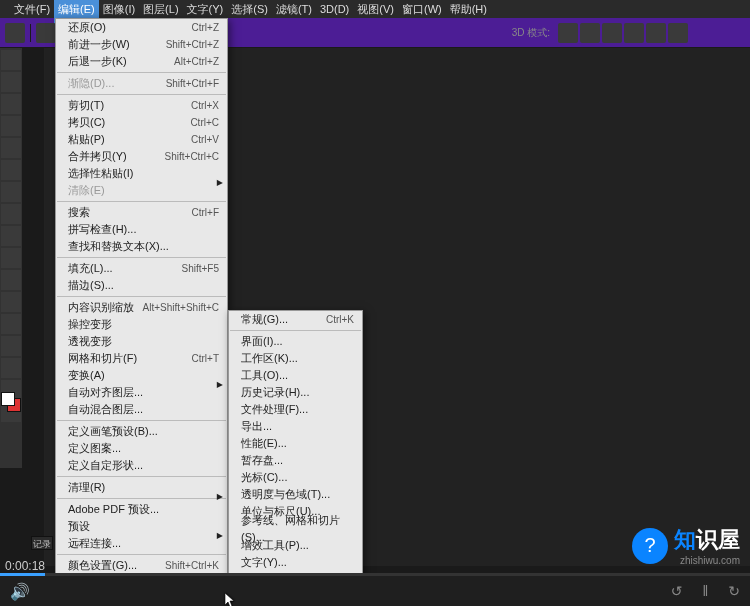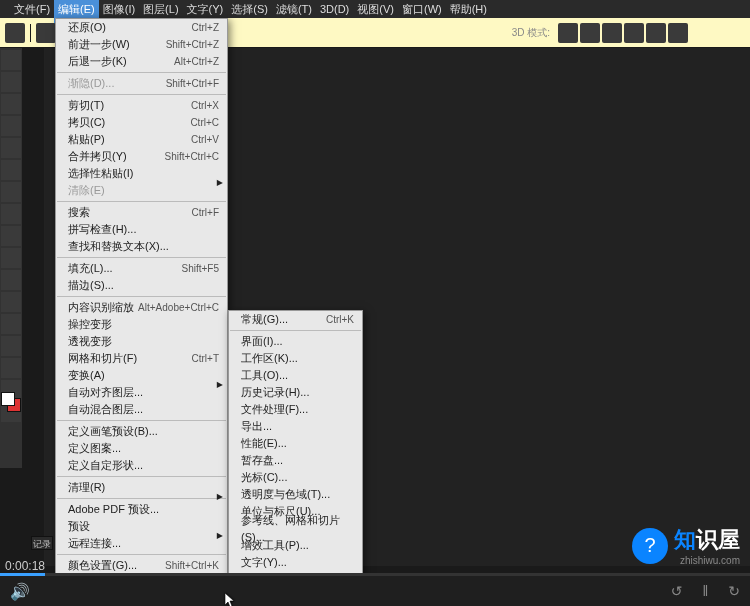--- a/index.html
+++ b/index.html
@@ -1,20 +1,20 @@
 <!DOCTYPE html>
 <html><head>
 <meta charset="utf-8">
 <style>
 * { margin: 0; padding: 0; box-sizing: border-box; }
 body { width: 750px; height: 606px; background: #1a1a1a; font-family: "Microsoft YaHei", sans-serif; font-size: 11px; color: #ccc; overflow: hidden; position: relative; }
 .menubar { height: 18px; background: #2a2a2a; display: flex; align-items: center; padding-left: 10px; }
 .menubar .item { padding: 14px 4px; color: #ddd; cursor: pointer; }
 .menubar .item.active { background: #4a90d9; color: #fff; }
-.toolbar-top { height: 30px; background: #fef9c3; border-bottom: 1px solid #1a1a1a; display: flex; align-items: center; padding-left: 5px; gap: 2px; }
+.toolbar-top { height: 30px; background: #4c1d95; border-bottom: 1px solid #1a1a1a; display: flex; align-items: center; padding-left: 5px; gap: 2px; }
 .toolbar-top .btn { width: 20px; height: 20px; background: #3a3a3a; border-radius: 2px; }
 .toolbar-top .sep { width: 1px; height: 18px; background: #1a1a1a; margin: 0 3px; }
 .toolbar-left { position: absolute; left: 0; top: 48px; width: 22px; height: 420px; background: #323232; display: flex; flex-direction: column; gap: 2px; padding-top: 2px; }
 .toolbar-left .tool { width: 20px; height: 20px; background: #3a3a3a; margin: 0 1px; }
 .swatches { position: absolute; left: 0; top: 390px; width: 22px; height: 30px; }
 .swatch-fg { position: absolute; width: 14px; height: 14px; background: #fff; border: 1px solid #111; left: 1px; top: 2px; }
 .swatch-bg { position: absolute; width: 14px; height: 14px; background: #d33; border: 1px solid #111; left: 7px; top: 8px; }
 .menu { position: absolute; background: #e8e8e8; color: #222; box-shadow: 2px 2px 8px rgba(0,0,0,0.5); border: 1px solid #999; }
 .menu.primary { left: 55px; top: 18px; width: 173px; }
 .menu.secondary { left: 228px; top: 310px; width: 135px; }
@@ -161,21 +161,21 @@
     <div class="menu-row">
       <span>填充(L)...</span>
       <span class="shortcut">Shift+F5</span>
     </div>
     <div class="menu-row">
       <span>描边(S)...</span>
     </div>
     <div class="menu-sep"></div>
     <div class="menu-row">
       <span>内容识别缩放</span>
-      <span class="shortcut">Alt+Adobe+Ctrl+C</span>
+      <span class="shortcut">Alt+Shift+Shift+C</span>
     </div>
     <div class="menu-row">
       <span>操控变形</span>
     </div>
     <div class="menu-row">
       <span>透视变形</span>
     </div>
     <div class="menu-row">
       <span>网格和切片(F)</span>
       <span class="shortcut">Ctrl+T</span>

